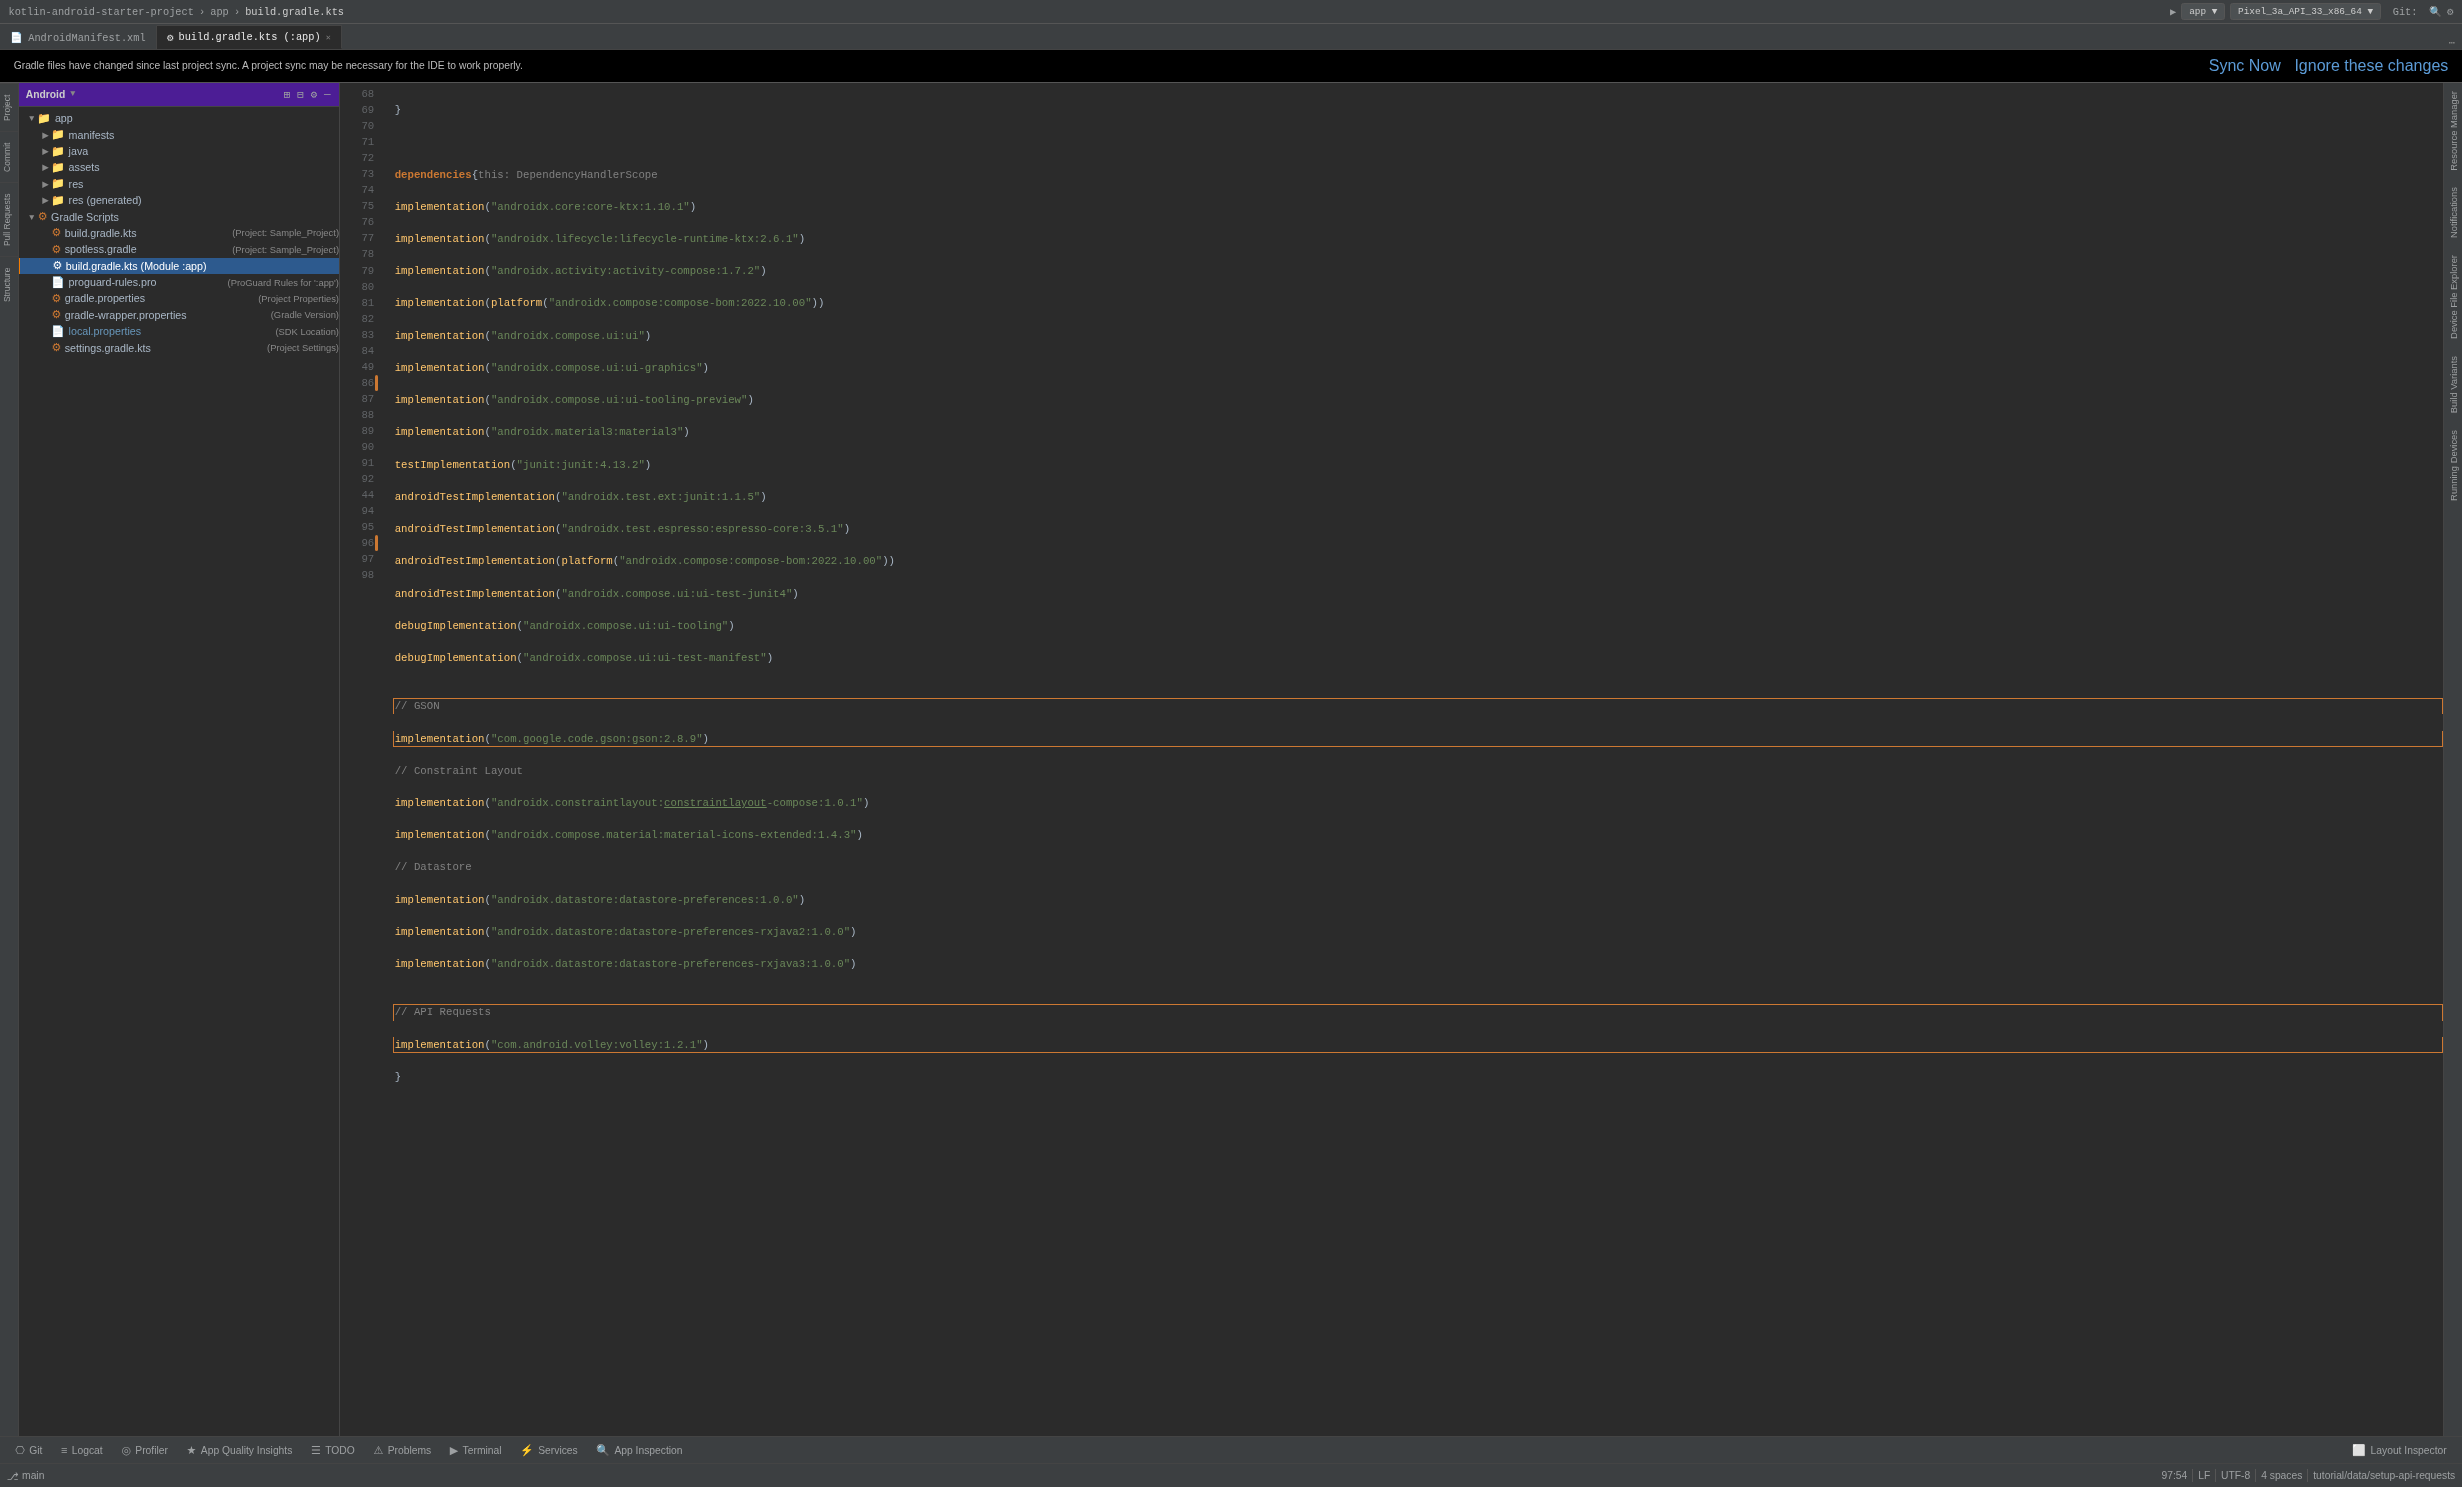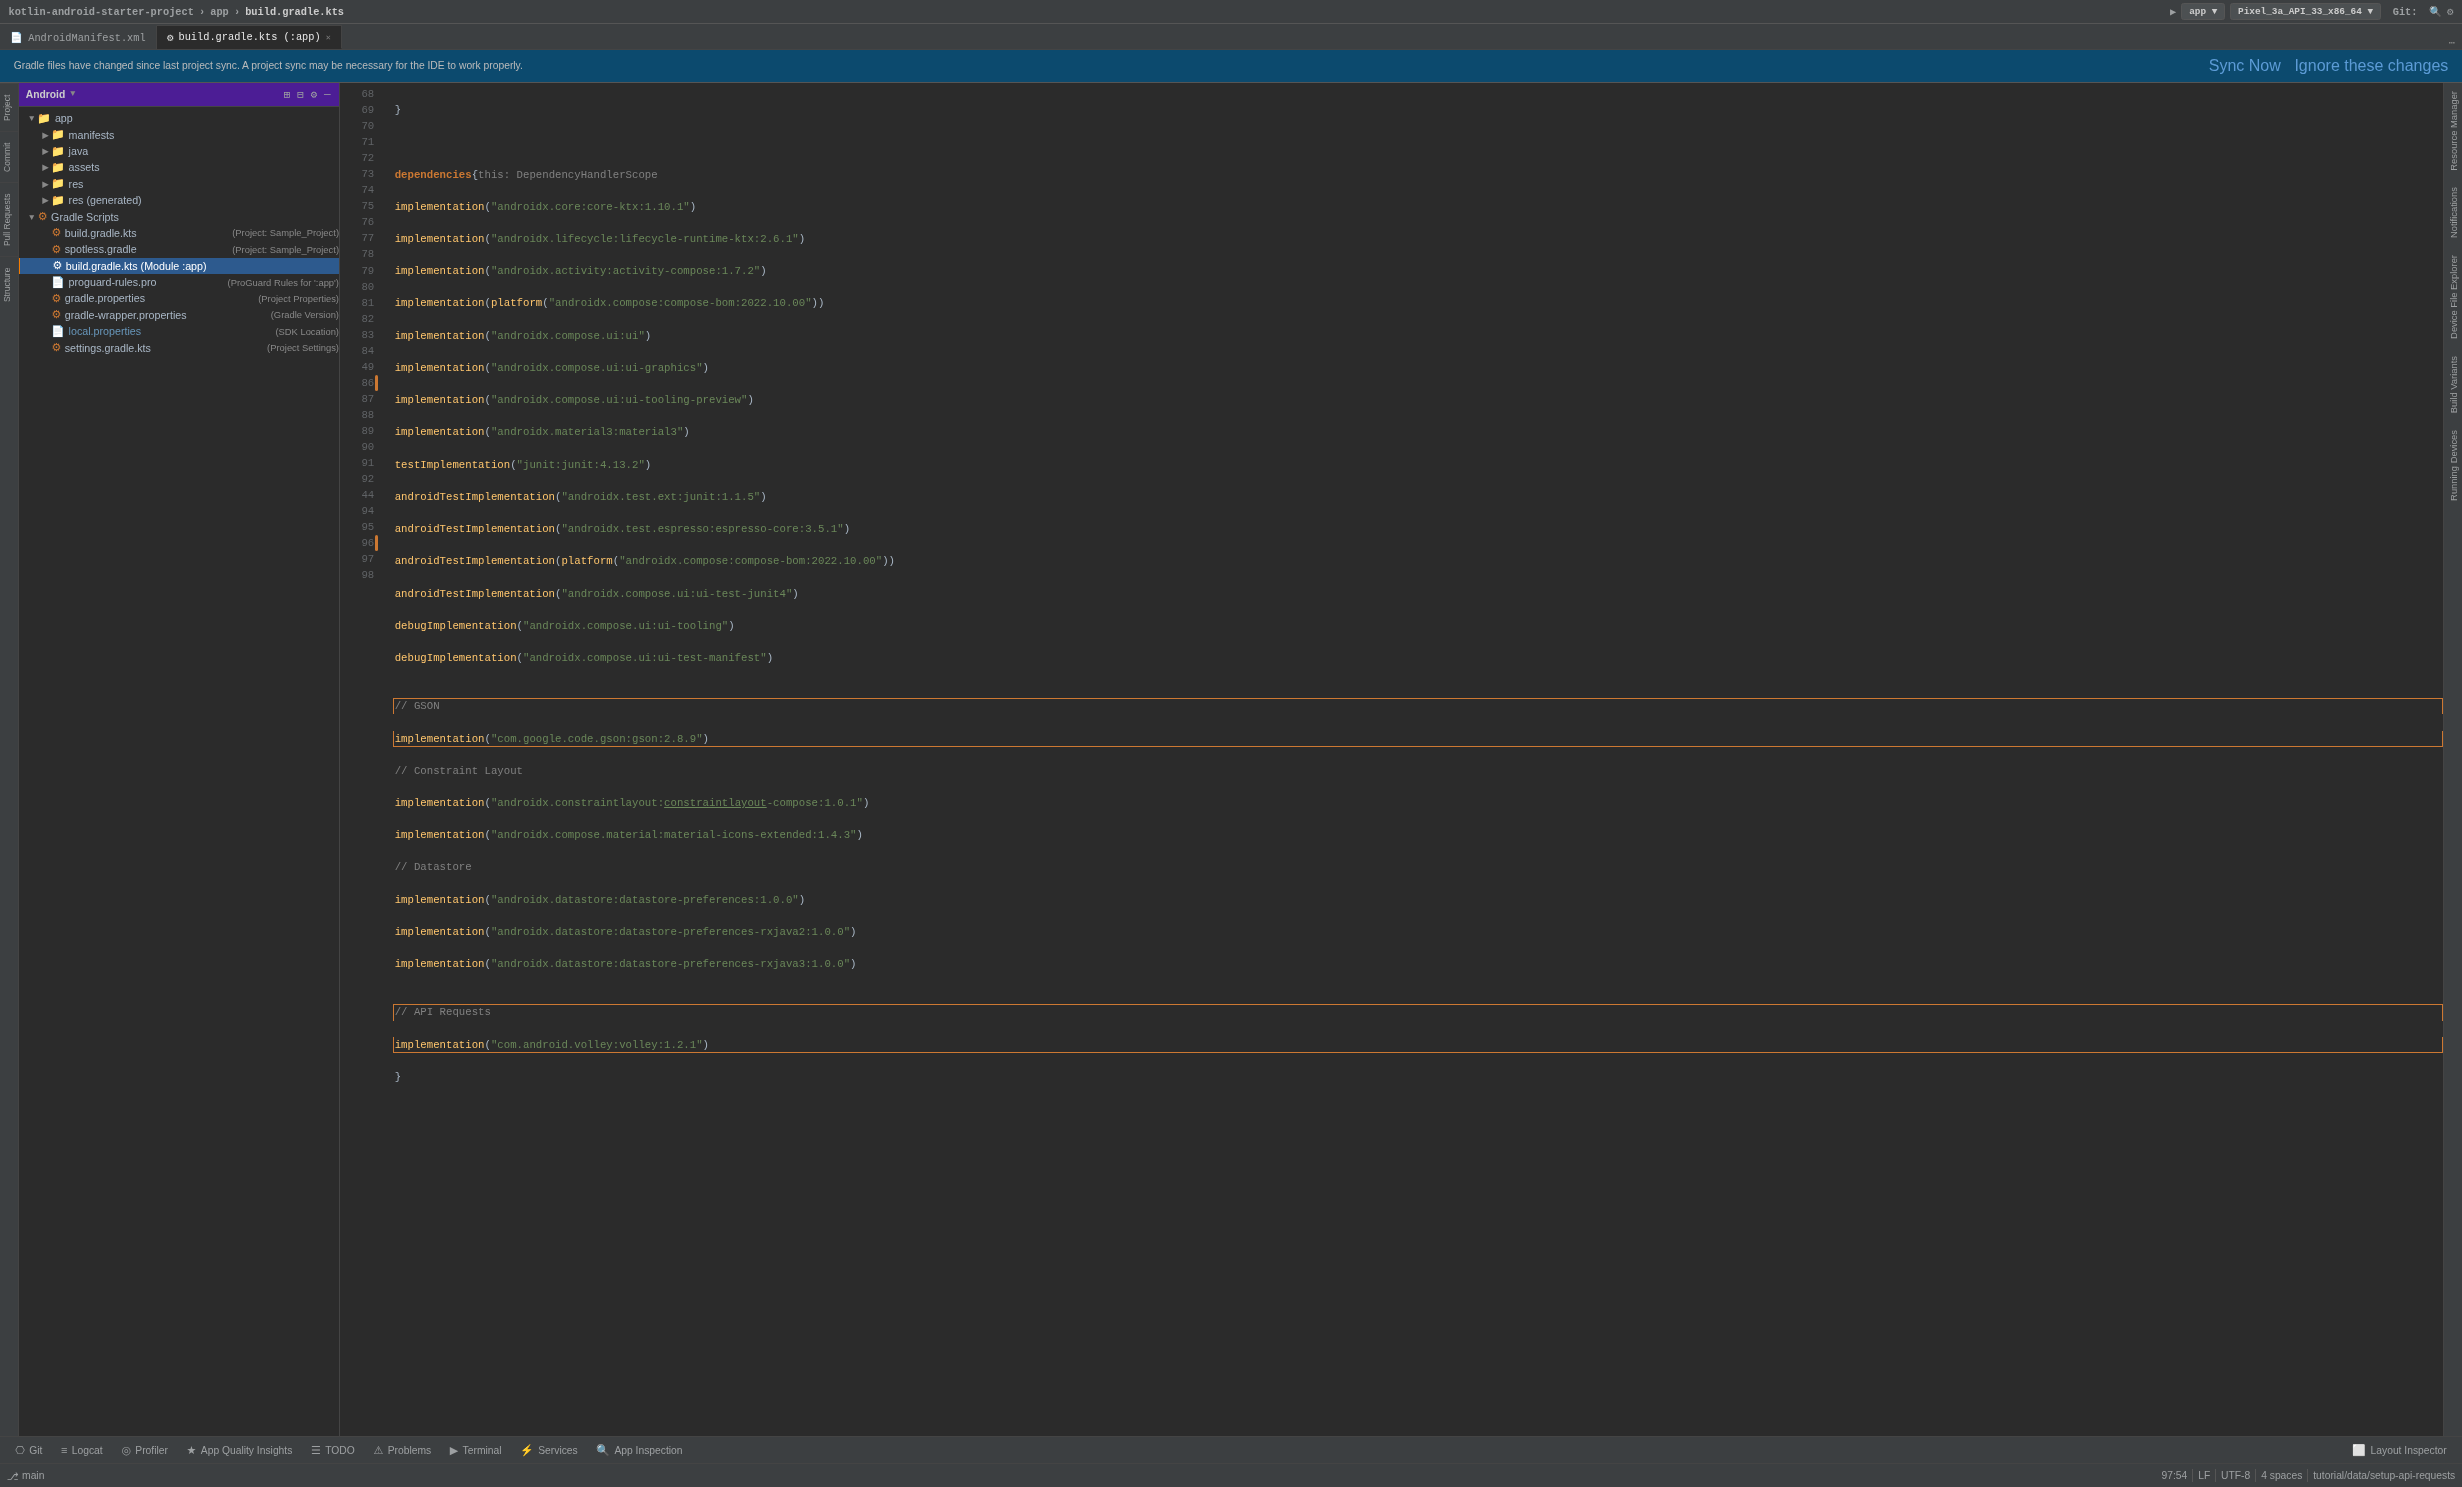--- a/index.html
+++ b/index.html
@@ -19,21 +19,20 @@
       background: #3c3f41;
       height: 24px;
       display: flex;
       align-items: center;
       padding: 0 8.5px;
       gap: 5.1px;
       font-size: 10.3px;
       color: #9da0a2;
       flex-shrink: 0;
       border-bottom: 0.9px solid #555;
-      font-weight: bold;
     }
 
     
     #tabs {
       background: #3c3f41;
       height: 26px;
       display: flex;
       align-items: flex-end;
       border-bottom: 0.9px solid #444;
       flex-shrink: 0;
@@ -54,21 +53,21 @@
     .tab.active {
       background: #2b2b2b;
       color: #e8e8e8;
       border-top: 0.9px solid #444;
       border-bottom: 0.9px solid #2b2b2b;
     }
     .tab .tab-close { color: #777; font-size: 8.5px; cursor: pointer; }
 
     
     #notification-bar {
-      background: #0c4a6e;
+      background: #000000;
       padding: 6.8px 13.7px;
       display: flex;
       align-items: center;
       justify-content: space-between;
       border-bottom: 0.9px solid #555;
       flex-shrink: 0;
     }
     #notification-bar .message { color: #bbb; font-size: 10.3px; font-family: sans-serif; }
     #notification-bar .actions { display: flex; gap: 13.7px; }
     #notification-bar .action-link {

